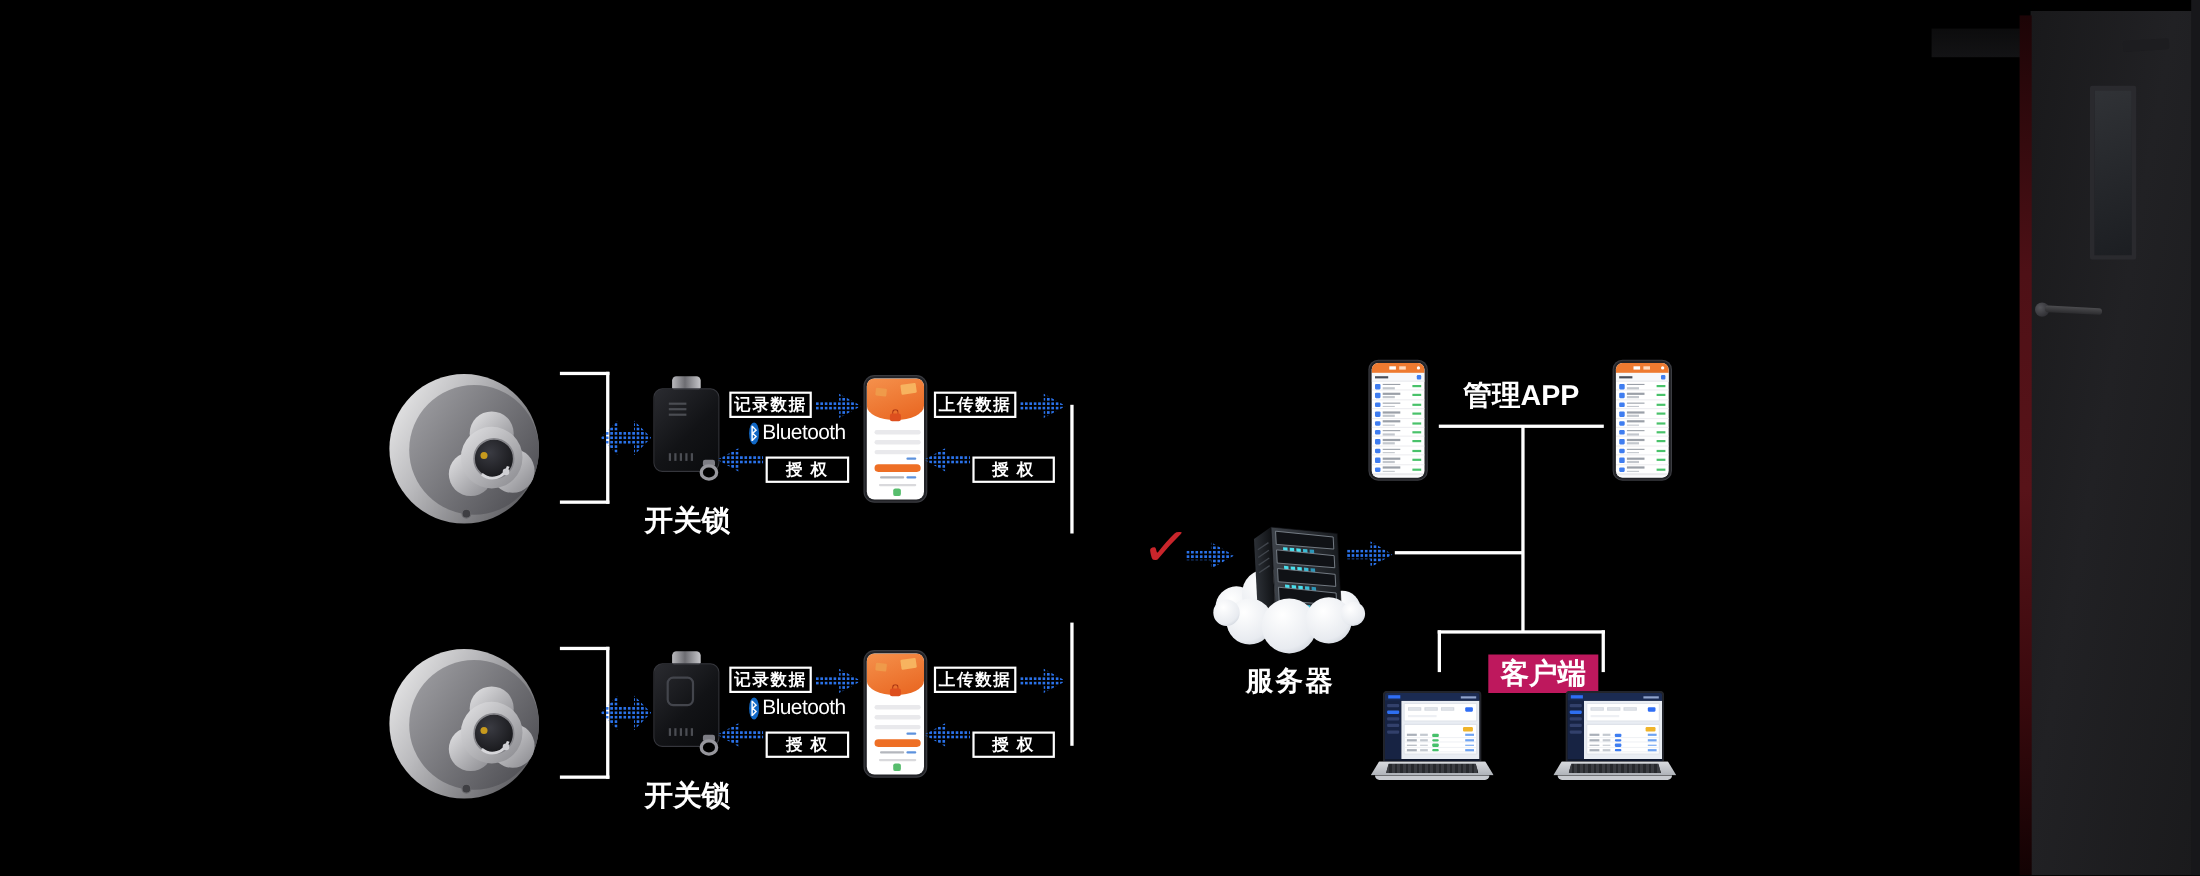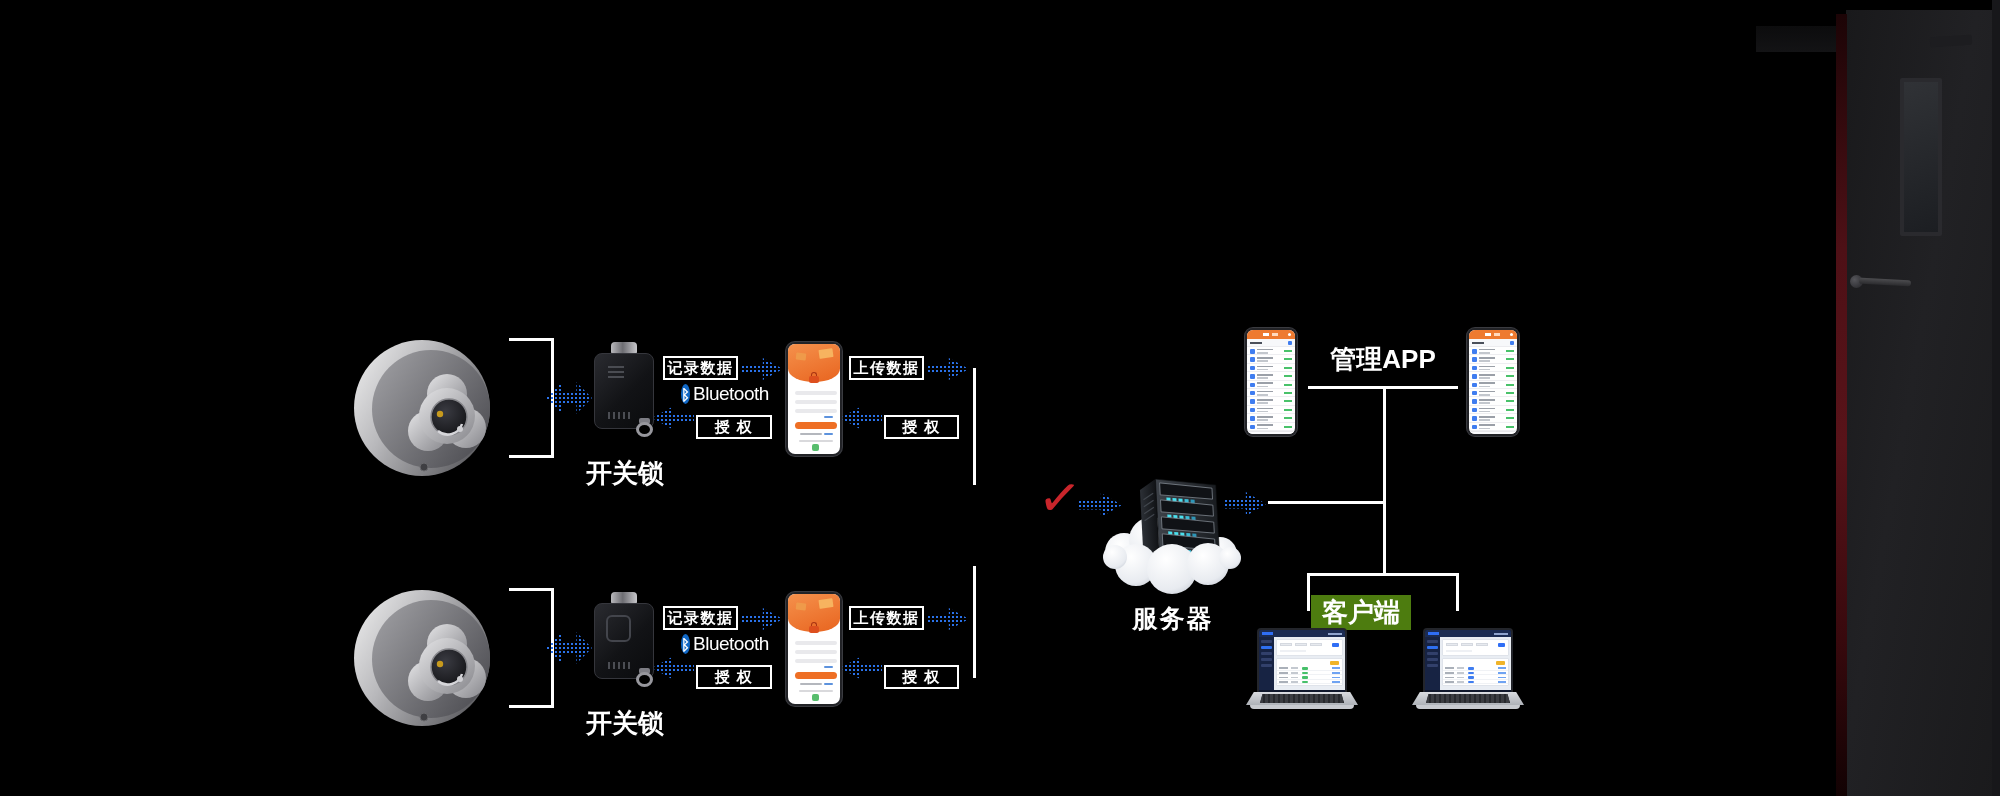--- a/index.html
+++ b/index.html
@@ -515,21 +515,21 @@
           <div class="l1"></div>
             <div class="l2"></div>
           <div class="st"></div>
         </div>
         </div>
       <div class="mp-nav"></div>
     </div>
   </div>
 
   <div class="abs bracket-down" style="left:1307px; top:573px; width:152px; height:38px"></div>
-  <div class="abs lbl" style="left:1311px; top:595px; width:100px; font-size:26px; background:#4d7c0f">客户端</div>
+  <div class="abs lbl" style="left:1353px; top:595px; width:100px; font-size:26px; background:#be185d">客户端</div>
 
   <div class="abs laptop" style="left:1246px; top:628px; width:112px; height:82px">
     <div class="lt-scr">
       <div class="lt-top">
           <div class="lg"></div>
           <div class="mn"></div>
         </div>
       <div class="lt-body">
         <div class="lt-side">
             <div></div>

